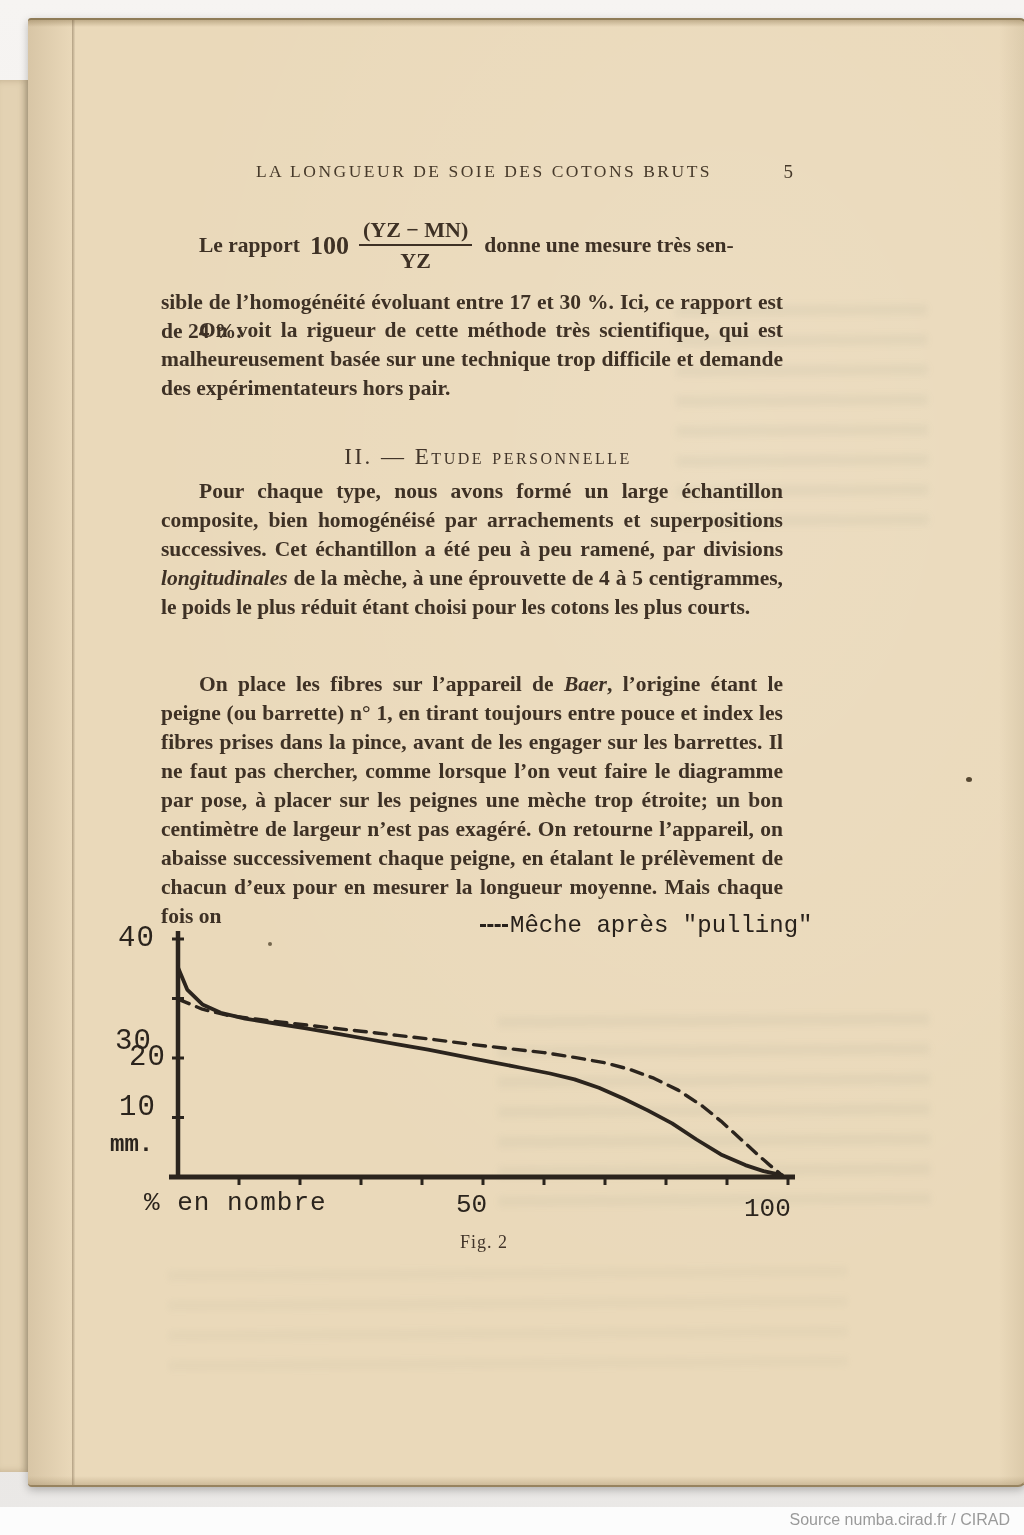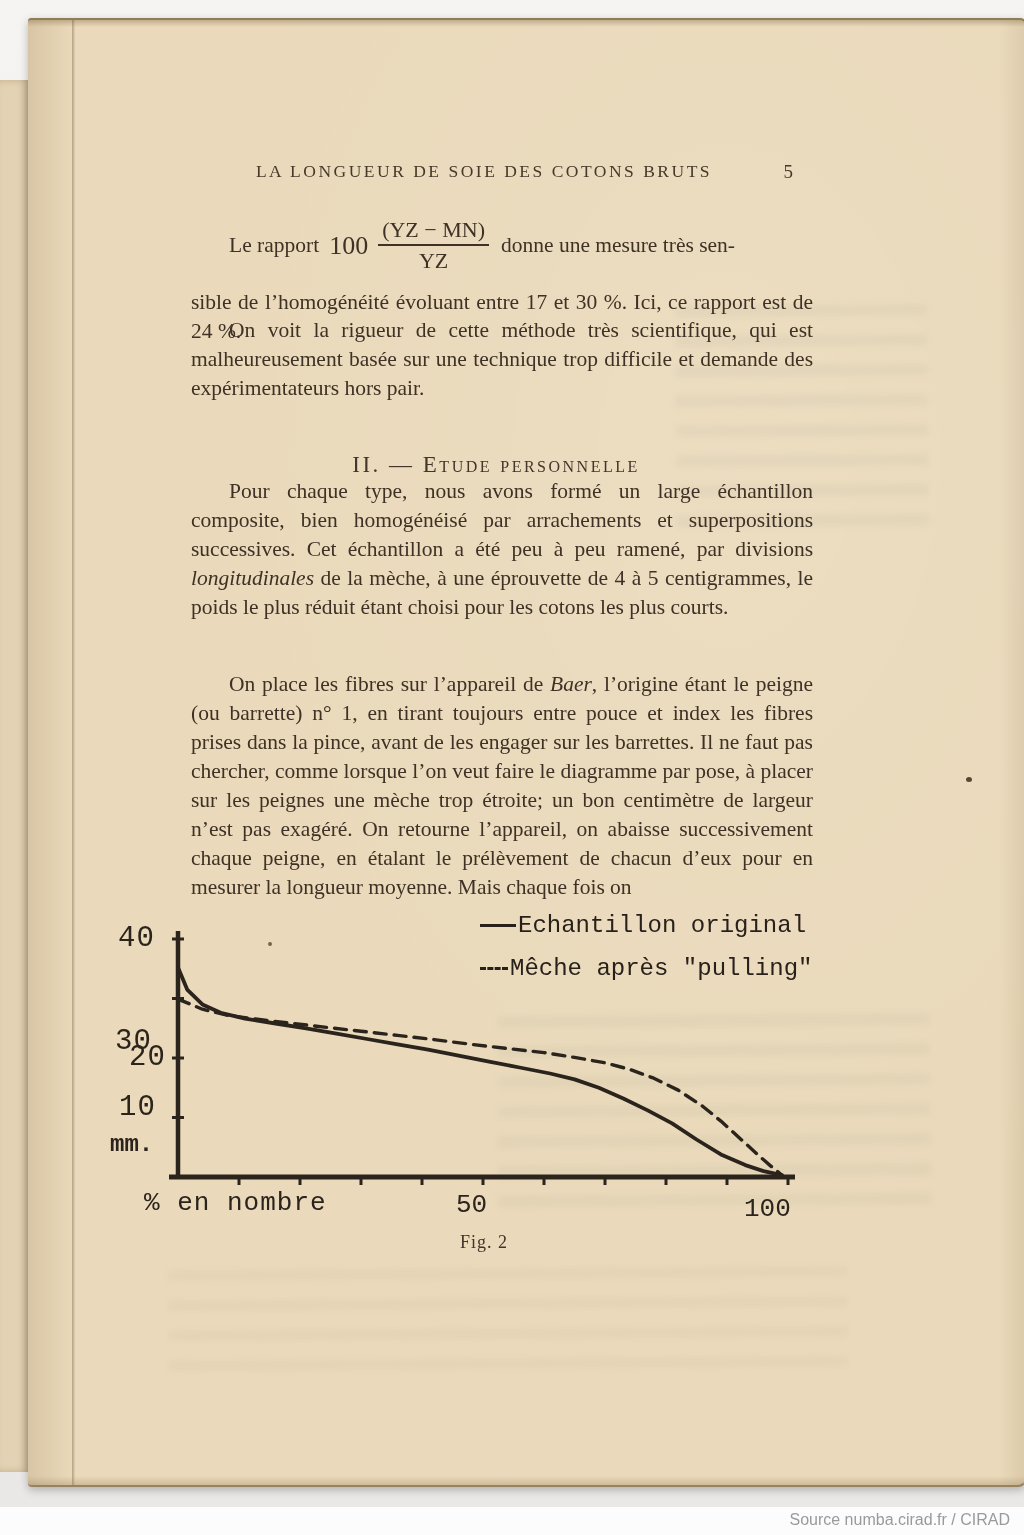--- a/index.html
+++ b/index.html
@@ -39,34 +39,34 @@
   .bleed{position:absolute;filter:blur(3px);opacity:.5;transform:rotate(-.4deg);
     background:repeating-linear-gradient(to bottom,
       rgba(128,138,116,.15) 0 11px, rgba(0,0,0,0) 11px 30px);}
   .bleed.b1{left:648px;top:285px;width:252px;height:225px;}
   .bleed.b2{left:470px;top:995px;width:432px;height:190px;}
   .bleed.b3{left:140px;top:1248px;width:680px;height:105px;opacity:.32;}
   .header-row{position:absolute;left:145px;top:141px;width:622px;
     font-size:17.5px;letter-spacing:2.5px;color:#46392a;}
   .running-title{display:block;text-align:center;}
   .page-number{position:absolute;right:2px;top:0;letter-spacing:0;font-size:19px;}
-  .para{position:absolute;left:163px;width:622px;font-size:21.5px;line-height:29px;
-    text-align:justify;color:#3e3125;}
+  .para{position:absolute;left:133px;width:622px;font-size:21.5px;line-height:29px;
+    text-align:justify;color:#3e3125;font-weight:bold;}
   .indent{text-indent:38px;}
   .formula-para{top:182px;}
   .formula-line{padding-left:38px;white-space:nowrap;height:86px;display:flex;align-items:center;}
   .formula-line .w{margin-right:10px;}
   .coef{font-size:26px;margin-right:8px;}
   .frac{display:inline-flex;flex-direction:column;text-align:center;vertical-align:middle;
     font-size:22px;margin:0 12px 0 2px;line-height:27px;}
   .frac .num{border-bottom:2px solid #3e3125;padding:0 4px 1px;}
   .frac .den{padding-top:1px;}
   .p2{top:296px;}
   .section-heading{position:absolute;left:145px;top:420px;width:622px;text-align:center;
-    font-variant:small-caps;font-size:23px;letter-spacing:2.5px;color:#42352a;font-weight:normal;margin:12px;}
+    font-variant:small-caps;font-size:23px;letter-spacing:2.5px;color:#42352a;font-weight:normal;margin:4px;}
   .p3{top:457px;}
   .p4{top:634px;margin-top:16px;}
   .it{font-style:italic;}
   
   .figure{position:absolute;left:70px;top:887px;width:745px;height:330px;
     font-family:"Liberation Mono","DejaVu Sans Mono",monospace;color:#2b241d;}
   .figure svg{position:absolute;left:0;top:0;}
   .ylab{position:absolute;font-size:29px;letter-spacing:1px;}
   .ylab.v40{left:20px;top:15px;}
   .ylab.v30{left:17px;top:75px;margin-top:43px;}
@@ -152,24 +152,20 @@
     <span class="ylab v40">40</span>
     <span class="ylab v30">30</span>
     <span class="ylab v20">20</span>
     <span class="ylab v10">10</span>
     <span class="yunit">mm.</span>
     <span class="xlab">% en nombre</span>
     <span class="xt50">50</span>
     <span class="xt100">100</span>
     <div class="legend">
       <div class="lg-row">
-        <span class="lg-marker solid"></span>
-        <span>Echantillon original</span>
-      </div>
-      <div class="lg-row">
         <span class="lg-marker dashed"></span>
         <span>Mêche après "pulling"</span>
       </div>
     </div>
   </div>
 
   <div class="fig-caption">Fig. 2</div>
 </div>
 
 <div class="source-bar">

